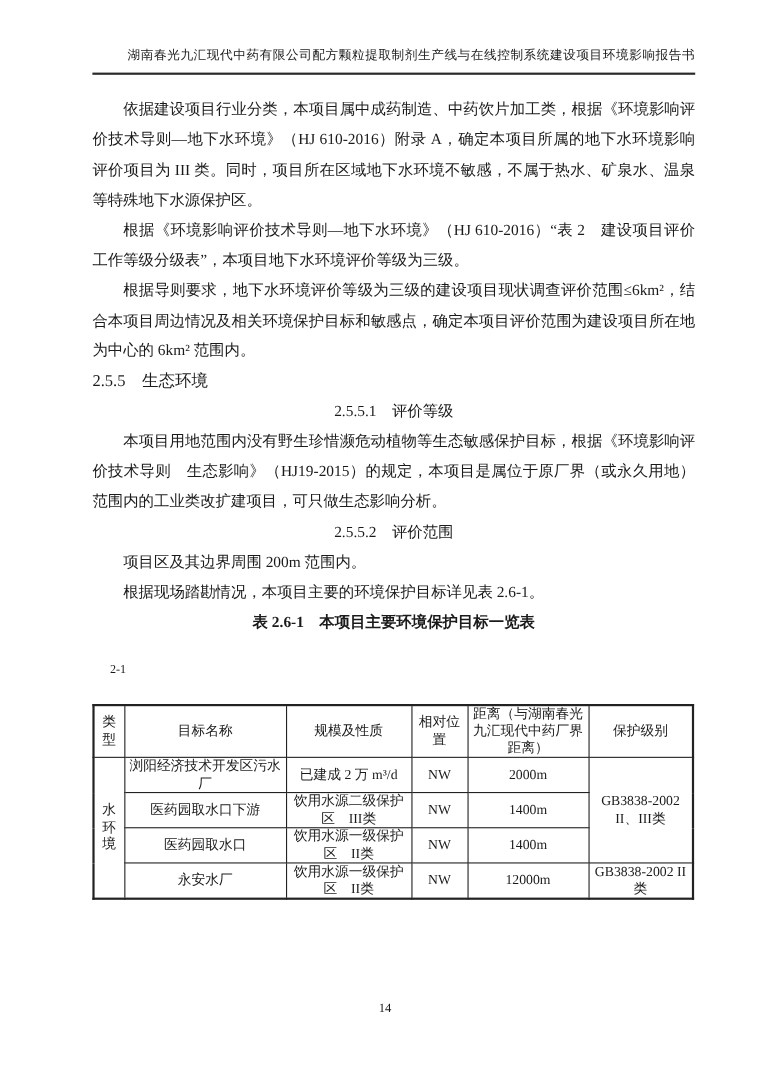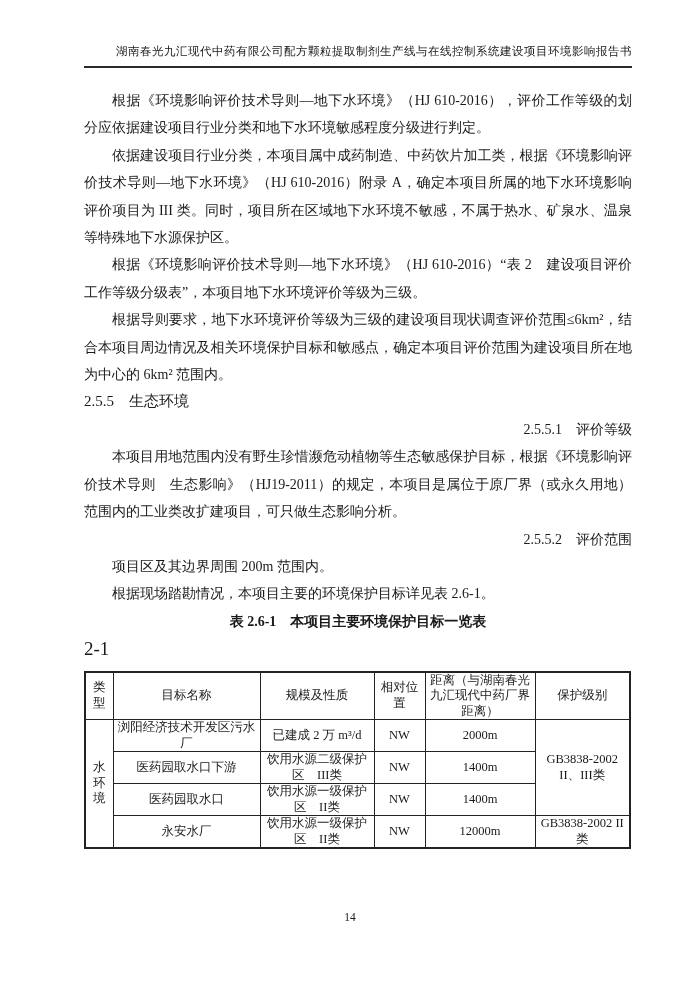--- a/index.html
+++ b/index.html
@@ -47,34 +47,34 @@
     font-size: 15px;
     font-weight: normal;
     line-height: 27.4px;
     text-align: left;
   }
   .h4 {
     margin: 0;
     font-size: 14px;
     font-weight: normal;
     line-height: 27.4px;
-    text-align: right;
+    text-align: center;
   }
   .table-caption {
     margin: 0;
     text-align: center;
     text-indent: 0;
     font-weight: bold;
     font-size: 14px;
     line-height: 27.4px;
   }
   .stray-label {
-    margin: 0;
+    margin: 16px;
     text-align: left;
-    font-size: 19px;
+    font-size: 11px;
     line-height: 27.4px;
   }
   table.targets {
     margin-top: 8px;
     width: 545px;
     border-collapse: collapse;
     table-layout: fixed;
     border: 2px solid #222;
     font-size: 12.5px;
   }
@@ -114,28 +114,27 @@
 <body>
 
 <div class="page">
 
   <div class="running-header">
     <span>湖南春光九汇现代中药有限公司配方颗粒提取制剂生产线与在线控制系统建设项目环境影响报告书</span>
   </div>
 
   <div class="content">
 
-    <p>根据《环境影响评价技术导则—地下水环境》（HJ 610-2016），评价工作等级的划分应依据建设项目行业分类和地下水环境敏感程度分级进行判定。</p>
     <p>依据建设项目行业分类，本项目属中成药制造、中药饮片加工类，根据《环境影响评价技术导则—地下水环境》（HJ 610-2016）附录 A，确定本项目所属的地下水环境影响评价项目为 III 类。同时，项目所在区域地下水环境不敏感，不属于热水、矿泉水、温泉等特殊地下水源保护区。</p>
     <p>根据《环境影响评价技术导则—地下水环境》（HJ 610-2016）“表 2　建设项目评价工作等级分级表”，本项目地下水环境评价等级为三级。</p>
     <p>根据导则要求，地下水环境评价等级为三级的建设项目现状调查评价范围≤6km²，结合本项目周边情况及相关环境保护目标和敏感点，确定本项目评价范围为建设项目所在地为中心的 6km² 范围内。</p>
 
     <div class="h3">2.5.5　生态环境</div>
     <div class="h4">2.5.5.1　评价等级</div>
-    <p>本项目用地范围内没有野生珍惜濒危动植物等生态敏感保护目标，根据《环境影响评价技术导则　生态影响》（HJ19-2011）的规定，本项目是属位于原厂界（或永久用地）范围内的工业类改扩建项目，可只做生态影响分析。</p>
+    <p>本项目用地范围内没有野生珍惜濒危动植物等生态敏感保护目标，根据《环境影响评价技术导则　生态影响》（HJ19-2015）的规定，本项目是属位于原厂界（或永久用地）范围内的工业类改扩建项目，可只做生态影响分析。</p>
     <div class="h4">2.5.5.2　评价范围</div>
     <p>项目区及其边界周围 200m 范围内。</p>
 
     <p>根据现场踏勘情况，本项目主要的环境保护目标详见表 2.6-1。</p>
 
     <div class="table-caption">表 2.6-1　本项目主要环境保护目标一览表</div>
     <div class="stray-label">2-1</div>
 
     <table class="targets">
       <colgroup>

